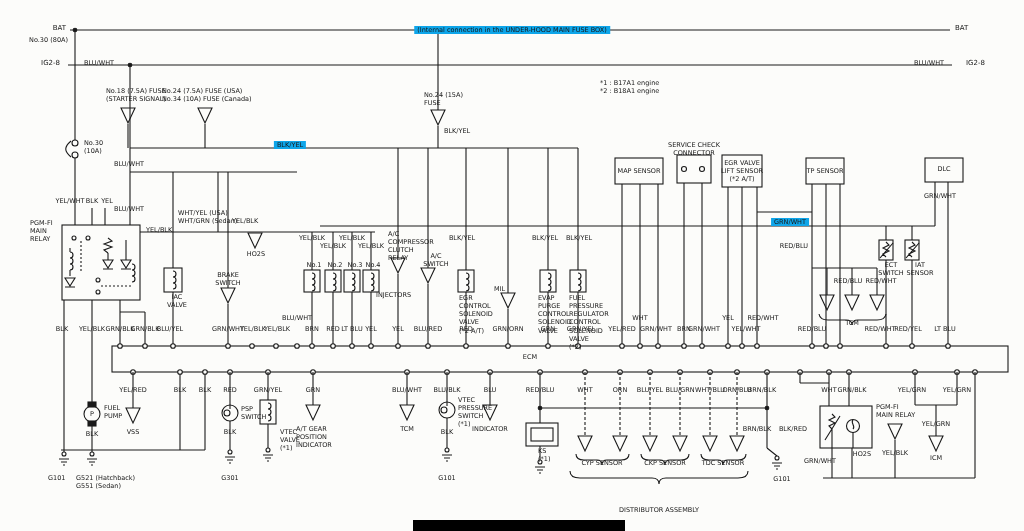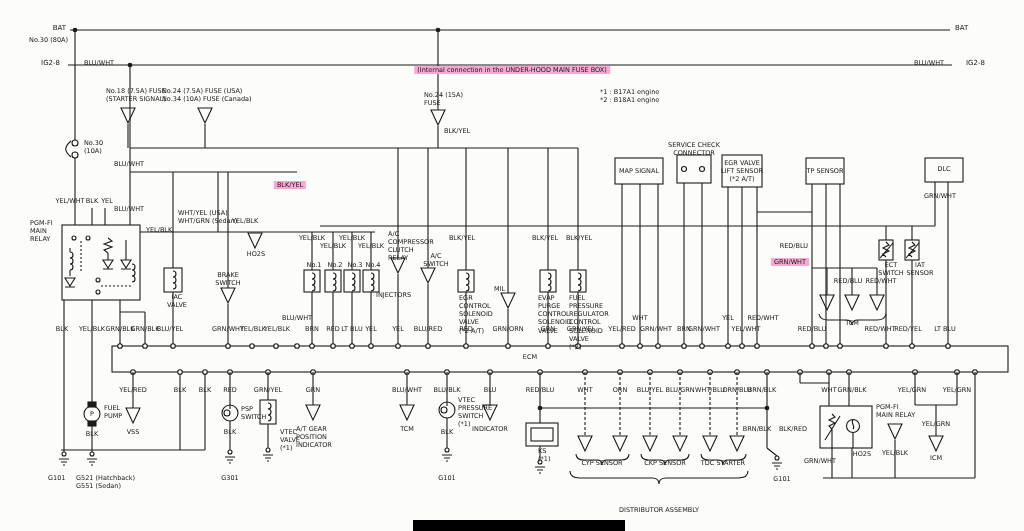--- a/index.html
+++ b/index.html
@@ -4,21 +4,21 @@
 <style>
   html,body{margin:0;padding:0;}
   .diagram{position:relative;width:1024px;height:531px;background:#fcfcfa;overflow:hidden;
            font-family:"DejaVu Sans",sans-serif;}
   svg{position:absolute;left:0;top:0;}
   .lbl{position:absolute;font:6.5px/1.25 "DejaVu Sans",sans-serif;color:#171717;
        white-space:pre-line;z-index:2;}
   .c{transform:translateX(-50%);text-align:center;}
   .r{transform:translateX(-100%);text-align:right;}
   .h{font-size:7px;}
-  .bg{background:#f9a8d4;padding:0 3px;margin-top:40px;}
+  .bg{background:#0ea5e9;padding:0 3px;}
 </style>
 </head>
 <body>
 
 <div class="diagram">
 
 <svg width="1024" height="531" viewBox="0 0 1024 531">
   <g stroke="#1a1a1a" stroke-width="1.1" fill="none">
 
     <g>
@@ -276,21 +276,21 @@
 <span class="lbl" style="left:106px;top:87px">No.18 (7.5A) FUSE
 (STARTER SIGNAL)</span>
 <span class="lbl" style="left:162px;top:87px">No.24 (7.5A) FUSE (USA)
 No.34 (10A) FUSE (Canada)</span>
 <span class="lbl" style="left:424px;top:91px">No.24 (15A)
 FUSE</span>
 <span class="lbl" style="left:84px;top:139px">No.30
 (10A)</span>
 <span class="lbl" style="left:444px;top:127px">BLK/YEL</span>
 <span class="lbl c bg" style="left:290px;top:141px">BLK/YEL</span>
-<span class="lbl" style="left:600px;top:88px">*1 : B17A1 engine
+<span class="lbl" style="left:600px;top:79px">*1 : B17A1 engine
 *2 : B18A1 engine</span>
 
 <span class="lbl" style="left:114px;top:160px">BLU/WHT</span>
 <span class="lbl c" style="left:70px;top:197px">YEL/WHT</span>
 <span class="lbl c" style="left:92px;top:197px">BLK</span>
 <span class="lbl c" style="left:107px;top:197px">YEL</span>
 <span class="lbl" style="left:114px;top:205px">BLU/WHT</span>
 <span class="lbl" style="left:30px;top:219px">PGM-FI
 MAIN
 RELAY</span>
@@ -334,21 +334,21 @@
 SOLENOID
 VALVE</span>
 <span class="lbl" style="left:569px;top:294px">FUEL
 PRESSURE
 REGULATOR
 CONTROL
 SOLENOID
 VALVE
 (*2)</span>
 
-<span class="lbl c" style="left:639px;top:167px">MAP SIGNAL</span>
+<span class="lbl c" style="left:639px;top:167px">MAP SENSOR</span>
 <span class="lbl c" style="left:694px;top:141px">SERVICE CHECK
 CONNECTOR</span>
 <span class="lbl c" style="left:742px;top:159px">EGR VALVE
 LIFT SENSOR
 (*2 A/T)</span>
 <span class="lbl c" style="left:825px;top:167px">TP SENSOR</span>
 <span class="lbl c" style="left:944px;top:165px">DLC</span>
 <span class="lbl c" style="left:940px;top:192px">GRN/WHT</span>
 <span class="lbl c bg" style="left:790px;top:218px">GRN/WHT</span>
 <span class="lbl r" style="left:808px;top:242px">RED/BLU</span>
@@ -439,21 +439,21 @@
 PRESSURE
 SWITCH
 (*1)</span>
 <span class="lbl c" style="left:447px;top:428px">BLK</span>
 <span class="lbl c" style="left:447px;top:474px">G101</span>
 <span class="lbl c" style="left:490px;top:425px">INDICATOR</span>
 <span class="lbl" style="left:538px;top:447px">KS
 (*1)</span>
 <span class="lbl c" style="left:602px;top:459px">CYP SENSOR</span>
 <span class="lbl c" style="left:665px;top:459px">CKP SENSOR</span>
-<span class="lbl c" style="left:723px;top:459px">TDC STARTER</span>
+<span class="lbl c" style="left:723px;top:459px">TDC SENSOR</span>
 <span class="lbl c" style="left:659px;top:506px">DISTRIBUTOR ASSEMBLY</span>
 <span class="lbl c" style="left:757px;top:425px">BRN/BLK</span>
 <span class="lbl c" style="left:793px;top:425px">BLK/RED</span>
 <span class="lbl c" style="left:782px;top:475px">G101</span>
 <span class="lbl c" style="left:862px;top:450px">HO2S</span>
 <span class="lbl c" style="left:820px;top:457px">GRN/WHT</span>
 <span class="lbl" style="left:876px;top:403px">PGM-FI
 MAIN RELAY</span>
 <span class="lbl c" style="left:895px;top:449px">YEL/BLK</span>
 <span class="lbl c" style="left:936px;top:420px">YEL/GRN</span>

